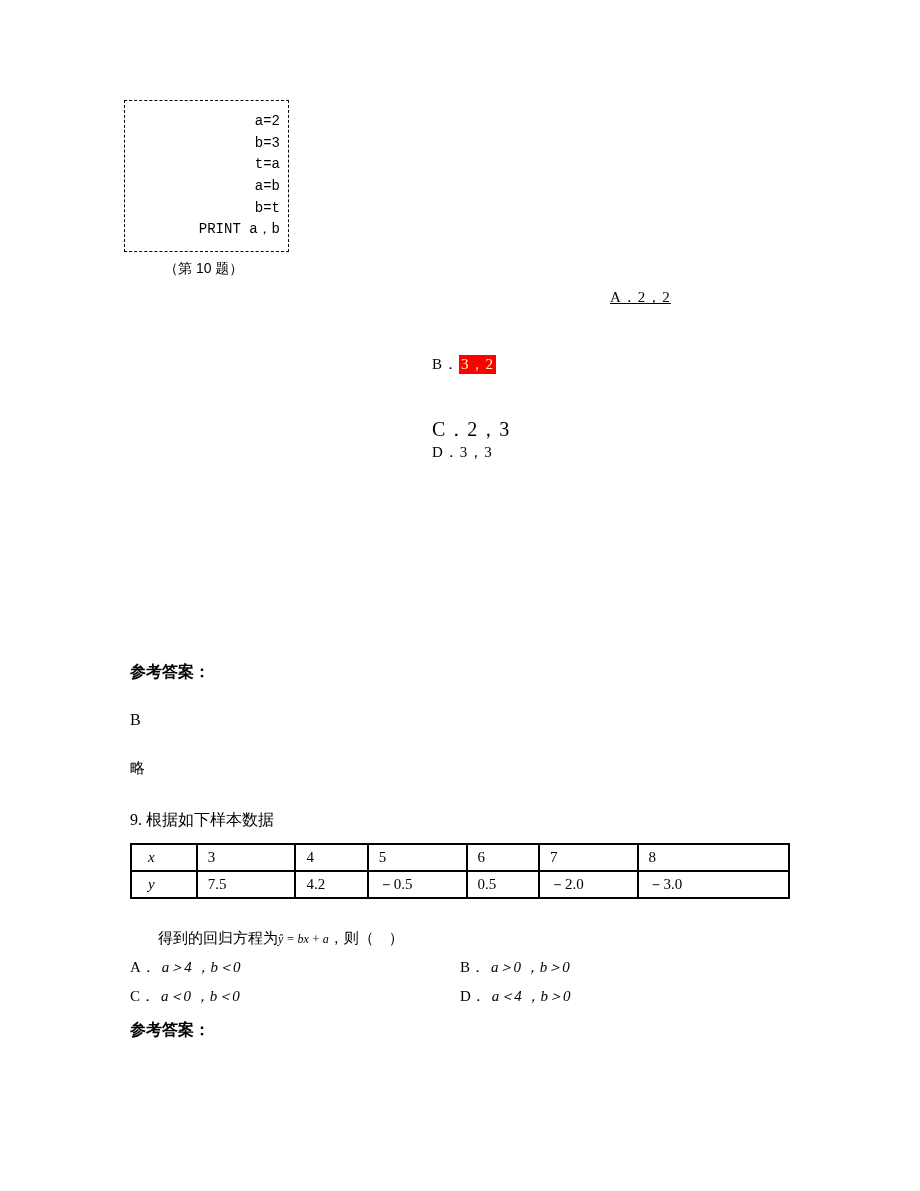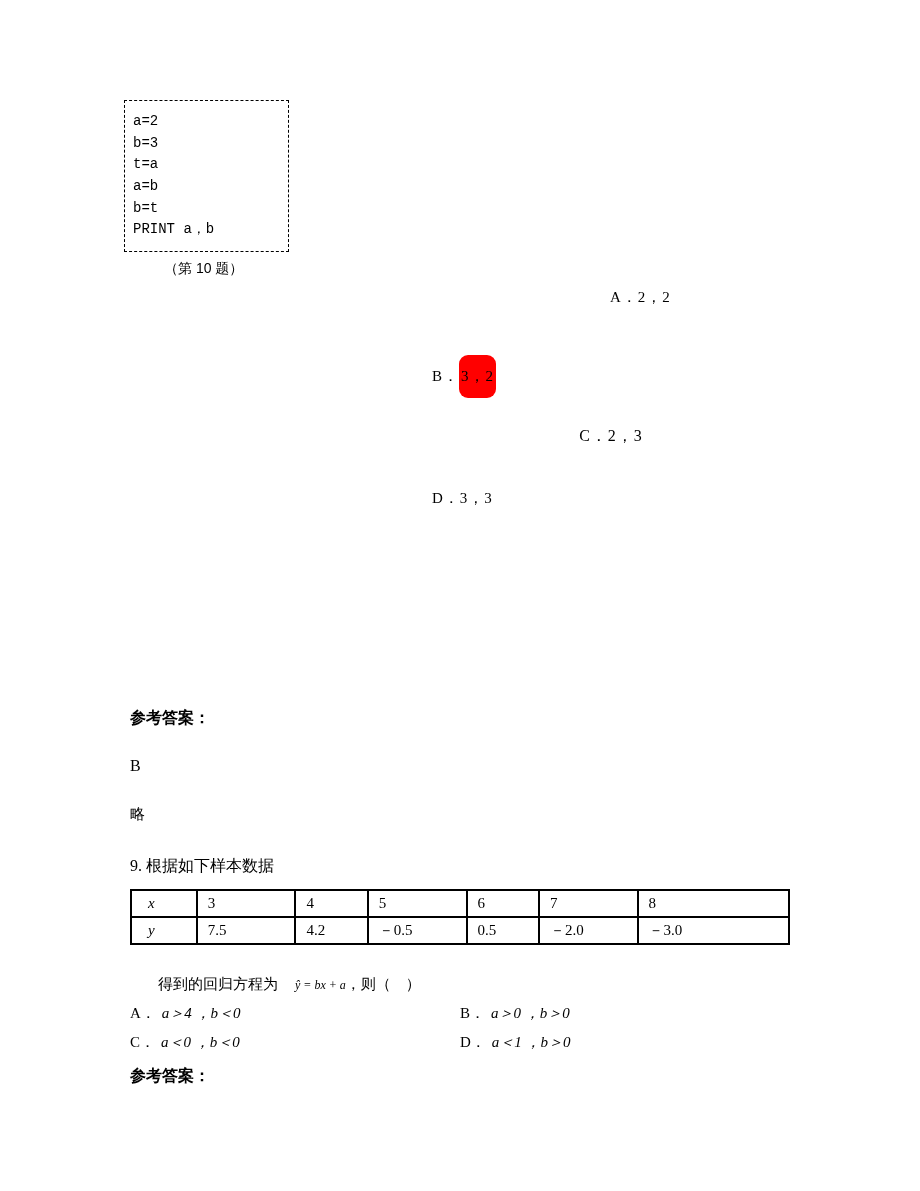--- a/index.html
+++ b/index.html
@@ -16,40 +16,39 @@
 
     .code-box {
       border: 1px dashed #000;
       width: 165px;
       padding: 10px 8px 10px 8px;
       font-family: "Courier New", "SimSun", monospace;
       font-size: 14px;
       line-height: 1.55;
       margin-left: -6px;
     }
-    .code-box div { white-space: nowrap; }
+    .code-box div { white-space: nowrap; text-align: right; }
 
     .caption {
       font-size: 14px;
       margin-top: 8px;
       margin-left: 34px;
       font-family: Liberation Sans, sans-serif;
     }
 
-    .opt-a { margin-left: 480px; margin-top: 10px; font-size: 15px; letter-spacing: 1px; }
+    .opt-a { margin-left: 480px; margin-top: 10px; font-size: 15px; letter-spacing: 1px; text-decoration: underline; }
     .opt-b { margin-left: 302px; margin-top: 48px; font-size: 15px; letter-spacing: 1px; }
-    .opt-c { margin-left: 302px; margin-top: 28px; font-size: 16px; letter-spacing: 1px; text-align: center; }
-    .opt-d { margin-left: 302px; margin-top: 42px; font-size: 15px; letter-spacing: 1px; }
+    .opt-c { margin-left: 302px; margin-top: 42px; font-size: 20px; letter-spacing: 1px; }
+    .opt-d { margin-left: 302px; font-size: 15px; letter-spacing: 1px; }
 
     .hl {
       background: #ff0000;
-      color: #000000;
+      color: #fef9c3;
       display: inline-block;
-      padding: 12px 2px;
-      border-radius: 9px;
+      padding: 0 2px;
     }
 
     .answer-label { font-weight: bold; margin-top: 200px; font-size: 16px; }
     .answer-value { margin-top: 28px; font-family: "Times New Roman", serif; font-size: 16px; }
     .answer-skip { margin-top: 30px; font-size: 15px; }
 
     .q9 { margin-top: 32px; font-size: 16px; }
 
     table.data {
       border-collapse: collapse;
@@ -61,21 +60,21 @@
       border: 2px solid #000;
       padding: 3px 10px;
       height: 27px;
       vertical-align: middle;
       font-family: "Times New Roman", serif;
     }
     table.data td:first-child { padding-left: 16px; }
     .ital { font-style: italic; font-family: "Times New Roman", serif; }
 
     .q9-eq { margin-top: 30px; font-size: 15px; padding-left: 28px; }
-    .q9-eq .small { font-size: 12px; font-family: "Times New Roman", serif; font-style: italic; padding-left: 17px; }
+    .q9-eq .small { font-size: 12px; font-family: "Times New Roman", serif; font-style: italic; }
 
     .opt-grid {
       display: grid;
       grid-template-columns: 1fr 1fr;
       margin-top: 10px;
       row-gap: 10px;
       font-size: 15px;
       font-family: "Times New Roman", serif;
     }
     .opt-grid .opt { display: flex; align-items: center; gap: 6px; }
@@ -153,19 +152,19 @@
     <div class="opt">
       <span class="lbl">B．</span>
       <span class="cond">a＞0 ，b＞0</span>
     </div>
     <div class="opt">
       <span class="lbl">C．</span>
       <span class="cond">a＜0 ，b＜0</span>
     </div>
     <div class="opt">
       <span class="lbl">D．</span>
-      <span class="cond">a＜1 ，b＞0</span>
+      <span class="cond">a＜4 ，b＞0</span>
     </div>
   </div>
 
   <div class="answer-label2">参考答案：</div>
 
 </div>
 
 </body></html>

